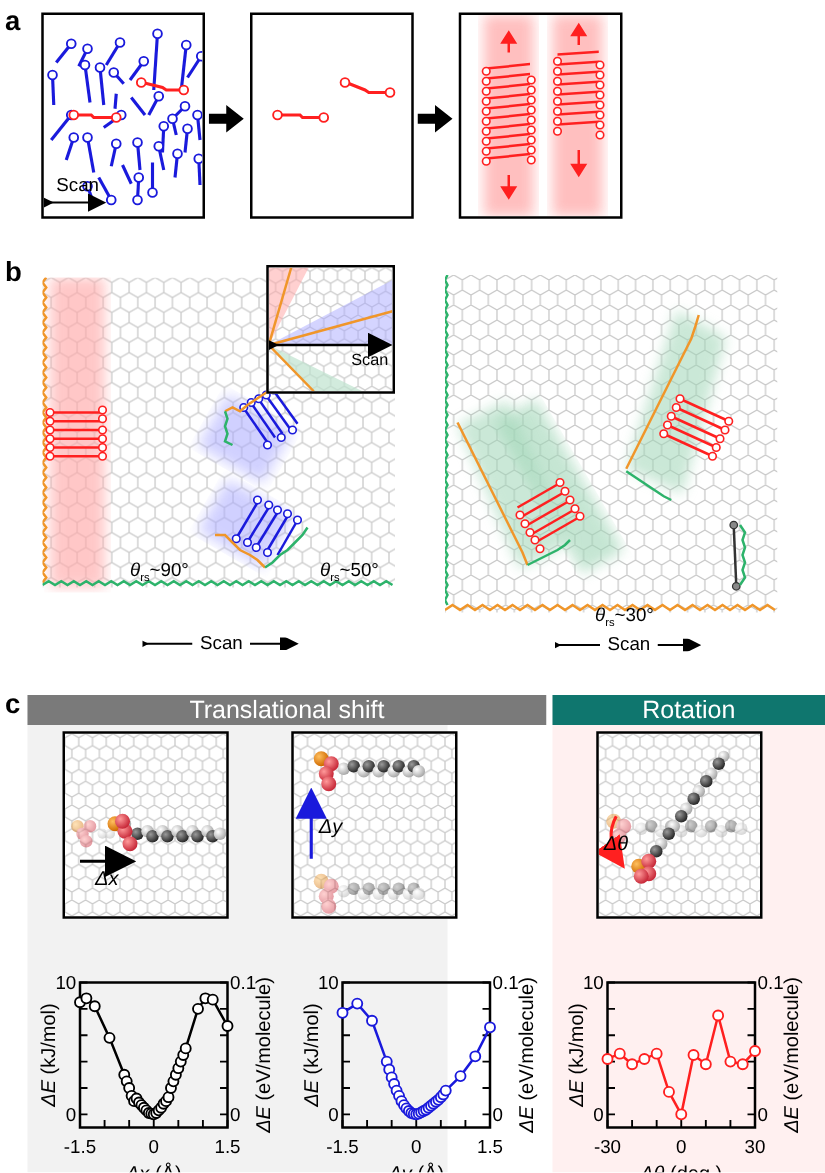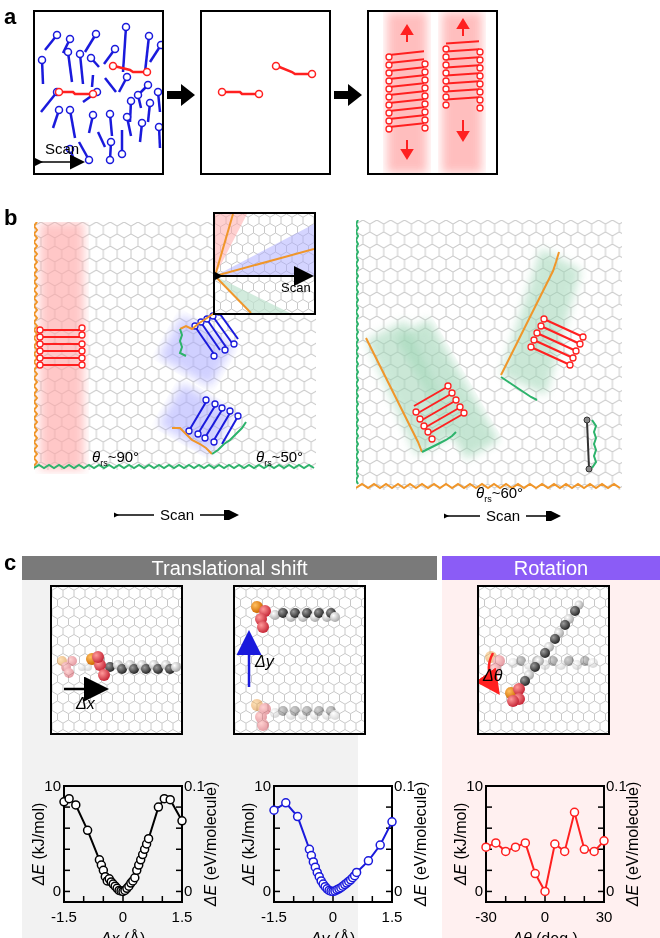--- a/index.html
+++ b/index.html
@@ -312,21 +312,21 @@
     <polygon points="0,62 99,10 99,62" fill="#aaaaff" opacity="0.5"></polygon>
     <polygon points="0,62 35,99 75,99" fill="#bfe3cf" opacity="0.7"></polygon>
     <line x1="0" y1="62" x2="18" y2="0" stroke="#f0962a" stroke-width="2"></line>
     <line x1="0" y1="62" x2="99" y2="35" stroke="#f0962a" stroke-width="2"></line>
     <line x1="0" y1="62" x2="36" y2="99" stroke="#f0962a" stroke-width="2"></line>
     <line x1="4" y1="62" x2="95" y2="62" stroke="#000" stroke-width="2" marker-start="url(#ahB)" marker-end="url(#ahB)"></line>
   </svg>
   <div class="abs" style="left:66px;top:66px;font-size:13px;">Scan</div>
 </div>
 
-<div class="abs" style="left:92px;top:448px;font-size:15px;">
+<div class="abs" style="left:104px;top:448px;font-size:15px;">
   <i>θ</i><sub style="font-size:9px;">rs</sub><span>~90°</span>
 </div>
 <div class="abs" style="left:256px;top:448px;font-size:15px;">
   <i>θ</i><sub style="font-size:9px;">rs</sub><span>~50°</span>
 </div>
 <div class="abs" style="left:114px;top:506px;font-size:15px;display:flex;align-items:center;gap:6px;">
   <svg width="40" height="10">
       <line x1="2" y1="5" x2="40" y2="5" stroke="#000" stroke-width="1.5" marker-start="url(#ahB)"></line>
     </svg>
   <span>Scan</span>
@@ -390,38 +390,38 @@
         <circle cx="214" cy="145" r="3"></circle>
     </g>
 
     <line x1="231" y1="201" x2="233" y2="248" stroke="#333" stroke-width="2"></line>
     <circle cx="231" cy="200" r="3" fill="#888" stroke="#333"></circle>
     <circle cx="233" cy="249" r="3" fill="#888" stroke="#333"></circle>
     <path d="M236,200 L240,206 L238,212 L240,218 L238,224 L240,230 L238,236 L240,242 L236,248" fill="none" stroke="#2db36b" stroke-width="2"></path>
   </svg>
 </div>
 <div class="abs" style="left:476px;top:484px;font-size:15px;">
-  <i>θ</i><sub style="font-size:9px;">rs</sub><span>~60°</span>
+  <i>θ</i><sub style="font-size:9px;">rs</sub><span>~30°</span>
 </div>
 <div class="abs" style="left:444px;top:507px;font-size:15px;display:flex;align-items:center;gap:6px;">
   <svg width="36" height="10">
       <line x1="2" y1="5" x2="36" y2="5" stroke="#000" stroke-width="1.5" marker-start="url(#ahB)"></line>
     </svg>
   <span>Scan</span>
   <svg width="36" height="10">
       <line x1="0" y1="5" x2="32" y2="5" stroke="#000" stroke-width="1.5" marker-end="url(#ahB)"></line>
     </svg>
 </div>
 
 <div class="abs plabel" style="left:4px;top:550px;">c</div>
 
 <div class="abs" style="left:22px;top:556px;width:336px;height:382px;background:#f2f2f2;"></div>
 <div class="abs" style="left:442px;top:556px;width:218px;height:382px;background:#fff0f0;"></div>
 <div class="hdr" style="left:22px;top:556px;width:415px;background:#7a7a7a;">Translational shift</div>
-<div class="hdr" style="left:442px;top:556px;width:218px;background:#8b5cf6;">Rotation</div>
+<div class="hdr" style="left:442px;top:556px;width:218px;background:#0f766e;">Rotation</div>
 
 <div class="frame" style="left:50px;top:585px;width:133px;height:150px;">
   <svg width="129" height="146">
     <rect width="129" height="146" fill="url(#hexs)"></rect>
     <g opacity="0.45">
       <circle cx="10" cy="74" r="5" fill="url(#patom)"></circle>
         <circle cx="14" cy="80" r="5" fill="url(#oatom)"></circle>
         <circle cx="20" cy="74" r="5" fill="url(#oatom)"></circle>
         <circle cx="17" cy="86" r="5" fill="url(#oatom)"></circle>
       <circle cx="30" cy="80" r="4" fill="url(#hatom)"></circle>

